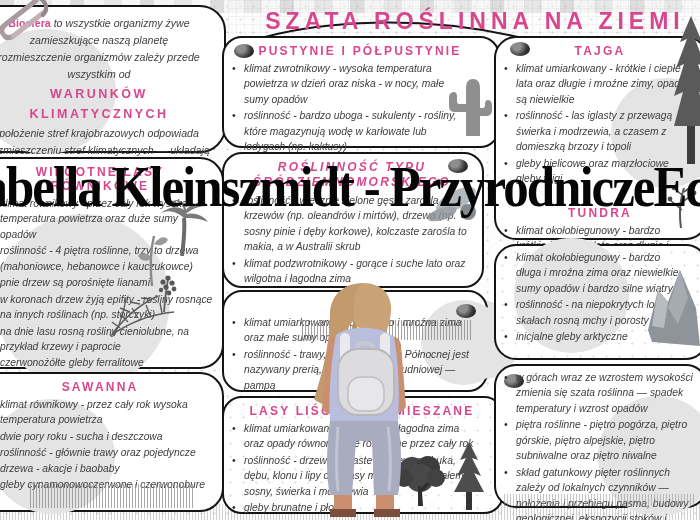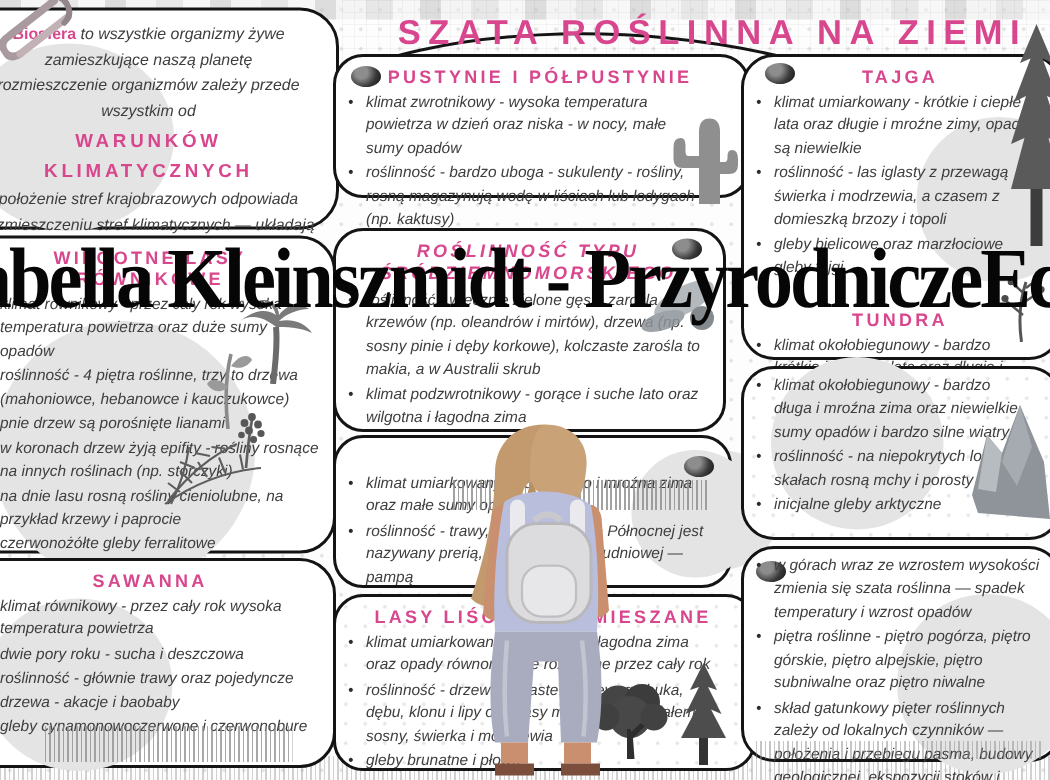--- a/index.html
+++ b/index.html
@@ -101,26 +101,26 @@
     <h2 class="ptitle">SAWANNA</h2>
     <ul>
       <li>klimat równikowy - przez cały rok wysoka temperatura powietrza</li>
       <li>dwie pory roku - sucha i deszczowa</li>
       <li>roślinność - głównie trawy oraz pojedyncze drzewa - akacje i baobaby</li>
       <li>gleby cynamonowoczerwone i czerwonobure</li>
     </ul>
     <div class="grassy" style="position:absolute;left:50px;bottom:2px;width:165px;height:24px;opacity:.75;"></div>
   </section>
 
-  <section class="panel" style="left:222px;top:36px;width:278px;height:96px;border-radius:20px;">
+  <section class="panel" style="left:222px;top:36px;width:278px;height:112px;border-radius:20px;">
     <span class="brad" style="left:10px;top:6px;"></span>
     <h2 class="ptitle">PUSTYNIE I PÓŁPUSTYNIE</h2>
     <ul style="width:238px;">
       <li>klimat zwrotnikowy - wysoka temperatura powietrza w dzień oraz niska - w nocy, małe sumy opadów</li>
-      <li>roślinność - bardzo uboga - sukulenty - rośliny, rosną magazynują wodę w liściach lub łodygach (np. kaktusy)</li>
+      <li>roślinność - bardzo uboga - sukulenty - rośliny, które magazynują wodę w karłowate lub łodygach (np. kaktusy)</li>
       <li>szaroziemy, buroziemy i gleby pustynne</li>
     </ul>
     <svg style="position:absolute;right:6px;top:36px;" width="44" height="62" viewBox="0 0 44 62">
       <path d="M18 62 V14 q0-9 7-9 q7 0 7 9 V62 Z" fill="#8f8f8f"></path>
       <path d="M6 18 q-5 0 -5 6 v8 q0 6 6 6 h11 v-8 h-7 q-2 0-2-3 v-4 q0-5-3-5 Z" fill="#8f8f8f"></path>
       <path d="M40 26 q4 0 4 6 v4 q0 6-6 6 h-8 v-8 h5 q2 0 2-3 v-1 q0-4 3-4 Z" fill="#8f8f8f"></path>
     </svg>
   </section>
 
   <section class="panel" style="left:222px;top:152px;width:262px;height:136px;border-radius:20px;">

